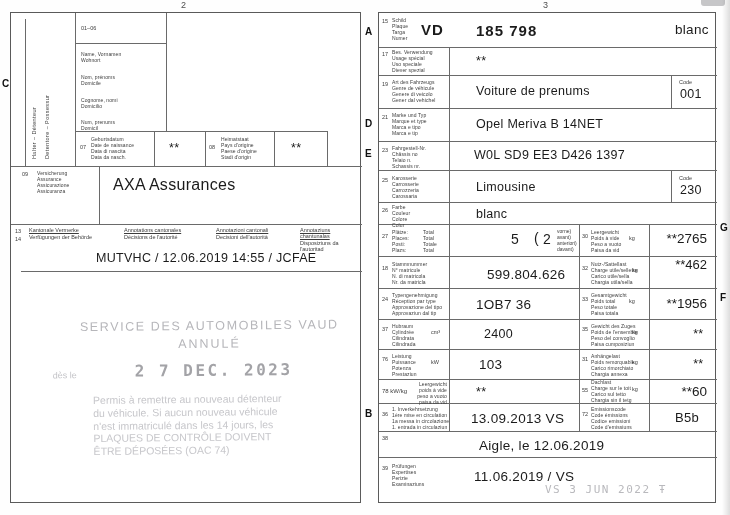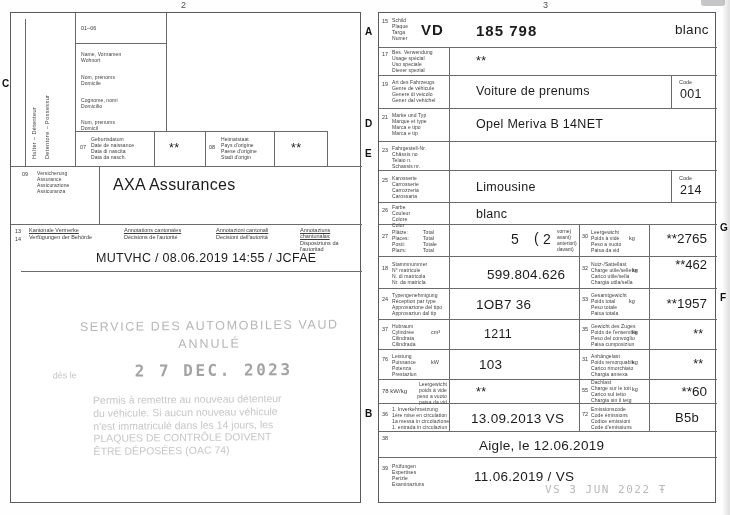--- a/index.html
+++ b/index.html
@@ -104,21 +104,21 @@
       <span class="ann-l2">Décisions de l'autorité</span>
     </div>
     <div style="position:absolute;left:205px;top:214px;">
       <span class="ann-l1">Annotazioni cantonali</span>
       <span class="ann-l2">Decisioni dell'autorità</span>
     </div>
     <div style="position:absolute;left:289px;top:214px;">
       <span class="ann-l1">Annotaziuns chantunalas</span>
       <span class="ann-l2">Disposiziuns da l'autoritad</span>
     </div>
-    <div class="val" style="left:85px;top:238px;font-size:12.5px;">MUTVHC / 08.06.2019 14:55 / JCFAE</div>
+    <div class="val" style="left:85px;top:238px;font-size:12.5px;">MUTVHC / 12.06.2019 14:55 / JCFAE</div>
 
     <div class="stamp-wrap">
       <div class="stamp-line1">SERVICE DES AUTOMOBILES VAUD</div>
       <div class="stamp-line2">ANNULÉ</div>
       <div class="stamp-prefix">dès le</div>
       <div class="stamp-date">2 7 DEC. 2023</div>
       <div class="stamp-body">Permis à remettre au nouveau détenteur
 du véhicule. Si aucun nouveau véhicule
 n'est immatriculé dans les 14 jours, les
 PLAQUES DE CONTRÔLE DOIVENT
@@ -187,29 +187,30 @@
 Marque et type
 Marca e tipo
 Marca e tip</div>
     <div class="val" style="left:97px;top:104px;">Opel Meriva B 14NET</div>
 
     <div class="num" style="left:3px;top:134px;">23</div>
     <div class="lbl" style="left:13px;top:132px;">Fahrgestell-Nr.
 Châssis no
 Telaio n.
 Schassis nr.</div>
+    <div class="val" style="left:95px;top:135px;">W0L SD9 EE3 D426 1397</div>
 
     <div class="num" style="left:3px;top:164px;">25</div>
     <div class="lbl" style="left:13px;top:162px;">Karosserie
 Carrosserie
 Carrozzeria
 Carossaria</div>
     <div class="val" style="left:97px;top:167px;">Limousine</div>
     <div class="unit" style="left:300px;top:162px;">Code</div>
-    <div class="val" style="left:301px;top:170px;">214</div>
+    <div class="val" style="left:301px;top:170px;">230</div>
 
     <div class="num" style="left:3px;top:194px;">26</div>
     <div class="lbl" style="left:13px;top:191px;">Farbe
 Couleur
 Colore
 Colur</div>
     <div class="val" style="left:97px;top:194px;">blanc</div>
 
     <div class="num" style="left:3px;top:220px;">27</div>
     <div class="lbl" style="left:13px;top:216px;">Plätze:
@@ -254,29 +255,29 @@
 Réception par type
 Approvazione del tipo
 Approvaziun dal tip</div>
     <div class="val" style="left:97px;top:284px;font-size:13.5px;">1OB7 36</div>
     <div class="num" style="left:203px;top:283px;">33</div>
     <div class="lbl" style="left:212px;top:279px;">Gesamtgewicht
 Poids total
 Peso totale
 Paisa totala</div>
     <div class="unit" style="left:250px;top:285px;">kg</div>
-    <div class="rval" style="left:272px;top:283px;width:56px;font-size:13.5px;">**1957</div>
+    <div class="rval" style="left:272px;top:283px;width:56px;font-size:13.5px;">**1956</div>
 
     <div class="num" style="left:3px;top:313px;">37</div>
     <div class="lbl" style="left:13px;top:310px;">Hubraum
 Cylindrée
 Cilindrata
 Cilindrada</div>
     <div class="unit" style="left:52px;top:316px;">cm³</div>
-    <div class="val" style="left:105px;top:314px;">1211</div>
+    <div class="val" style="left:105px;top:314px;">2400</div>
     <div class="num" style="left:203px;top:313px;">35</div>
     <div class="lbl" style="left:212px;top:310px;">Gewicht des Zuges
 Poids de l'ensemble
 Peso del convoglio
 Paisa cumposiziun</div>
     <div class="unit" style="left:253px;top:316px;">kg</div>
     <div class="rval" style="left:272px;top:314px;width:52px;">**</div>
 
     <div class="num" style="left:3px;top:343px;">76</div>
     <div class="lbl" style="left:13px;top:340px;">Leistung

